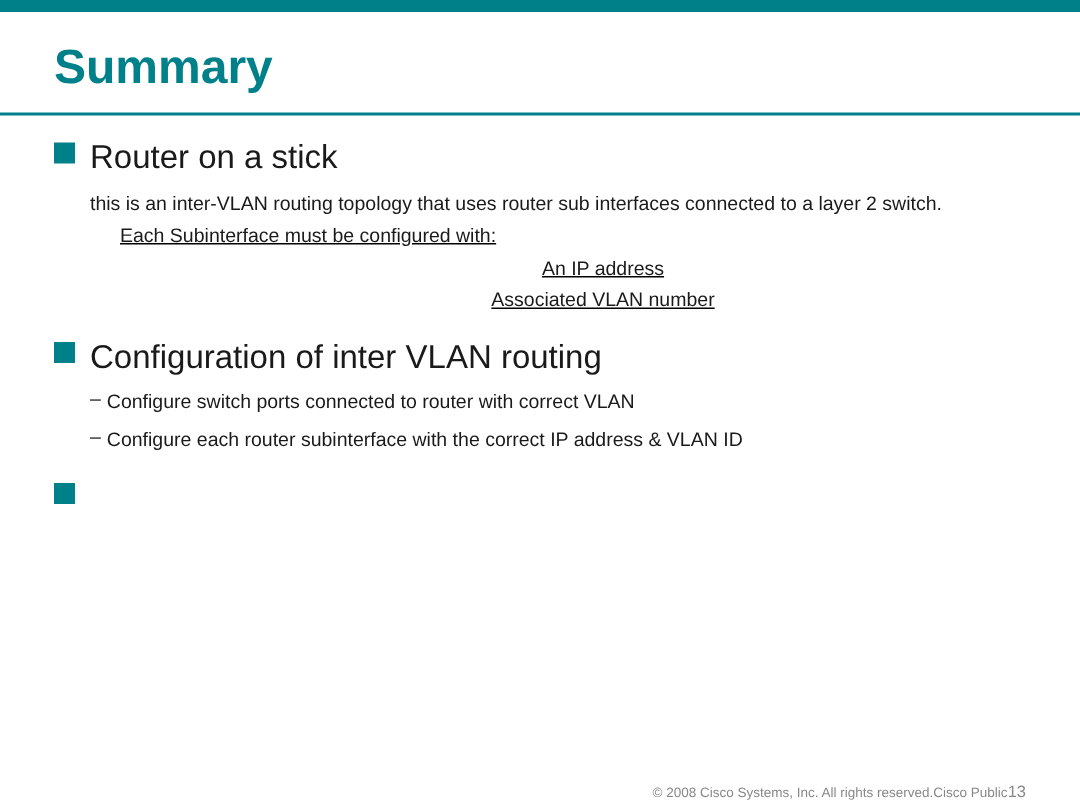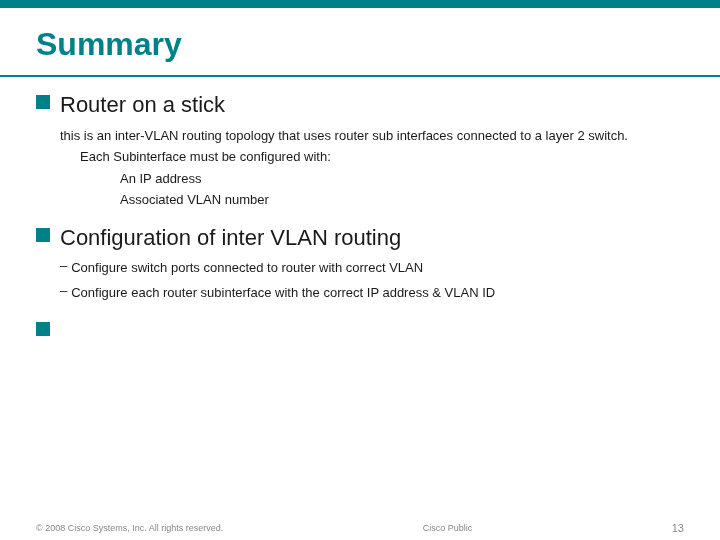--- a/index.html
+++ b/index.html
@@ -79,24 +79,26 @@
 
     .sub-text {
       font-size: 13px;
       color: #1a1a1a;
       line-height: 1.5;
       margin-bottom: 2px;
     }
 
     .sub-indent {
       margin-left: 20px;
+      text-decoration: underline;
     }
 
     .sub-indent-2 {
       margin-left: 40px;
+      text-align: center;
     }
 
     .dash-bullet {
       display: flex;
       align-items: flex-start;
       margin-bottom: 3px;
     }
 
     .dash-char {
       margin-right: 4px;
@@ -104,21 +106,21 @@
       color: #1a1a1a;
       flex-shrink: 0;
     }
 
     .footer-area {
       position: absolute;
       bottom: 6px;
       left: 36px;
       right: 36px;
       display: flex;
-      justify-content: space-between;
+      justify-content: flex-end;
       align-items: center;
     }
 
     .footer-text {
       font-size: 9px;
       color: #888888;
     }
 
     .footer-page {
       font-size: 11px;

